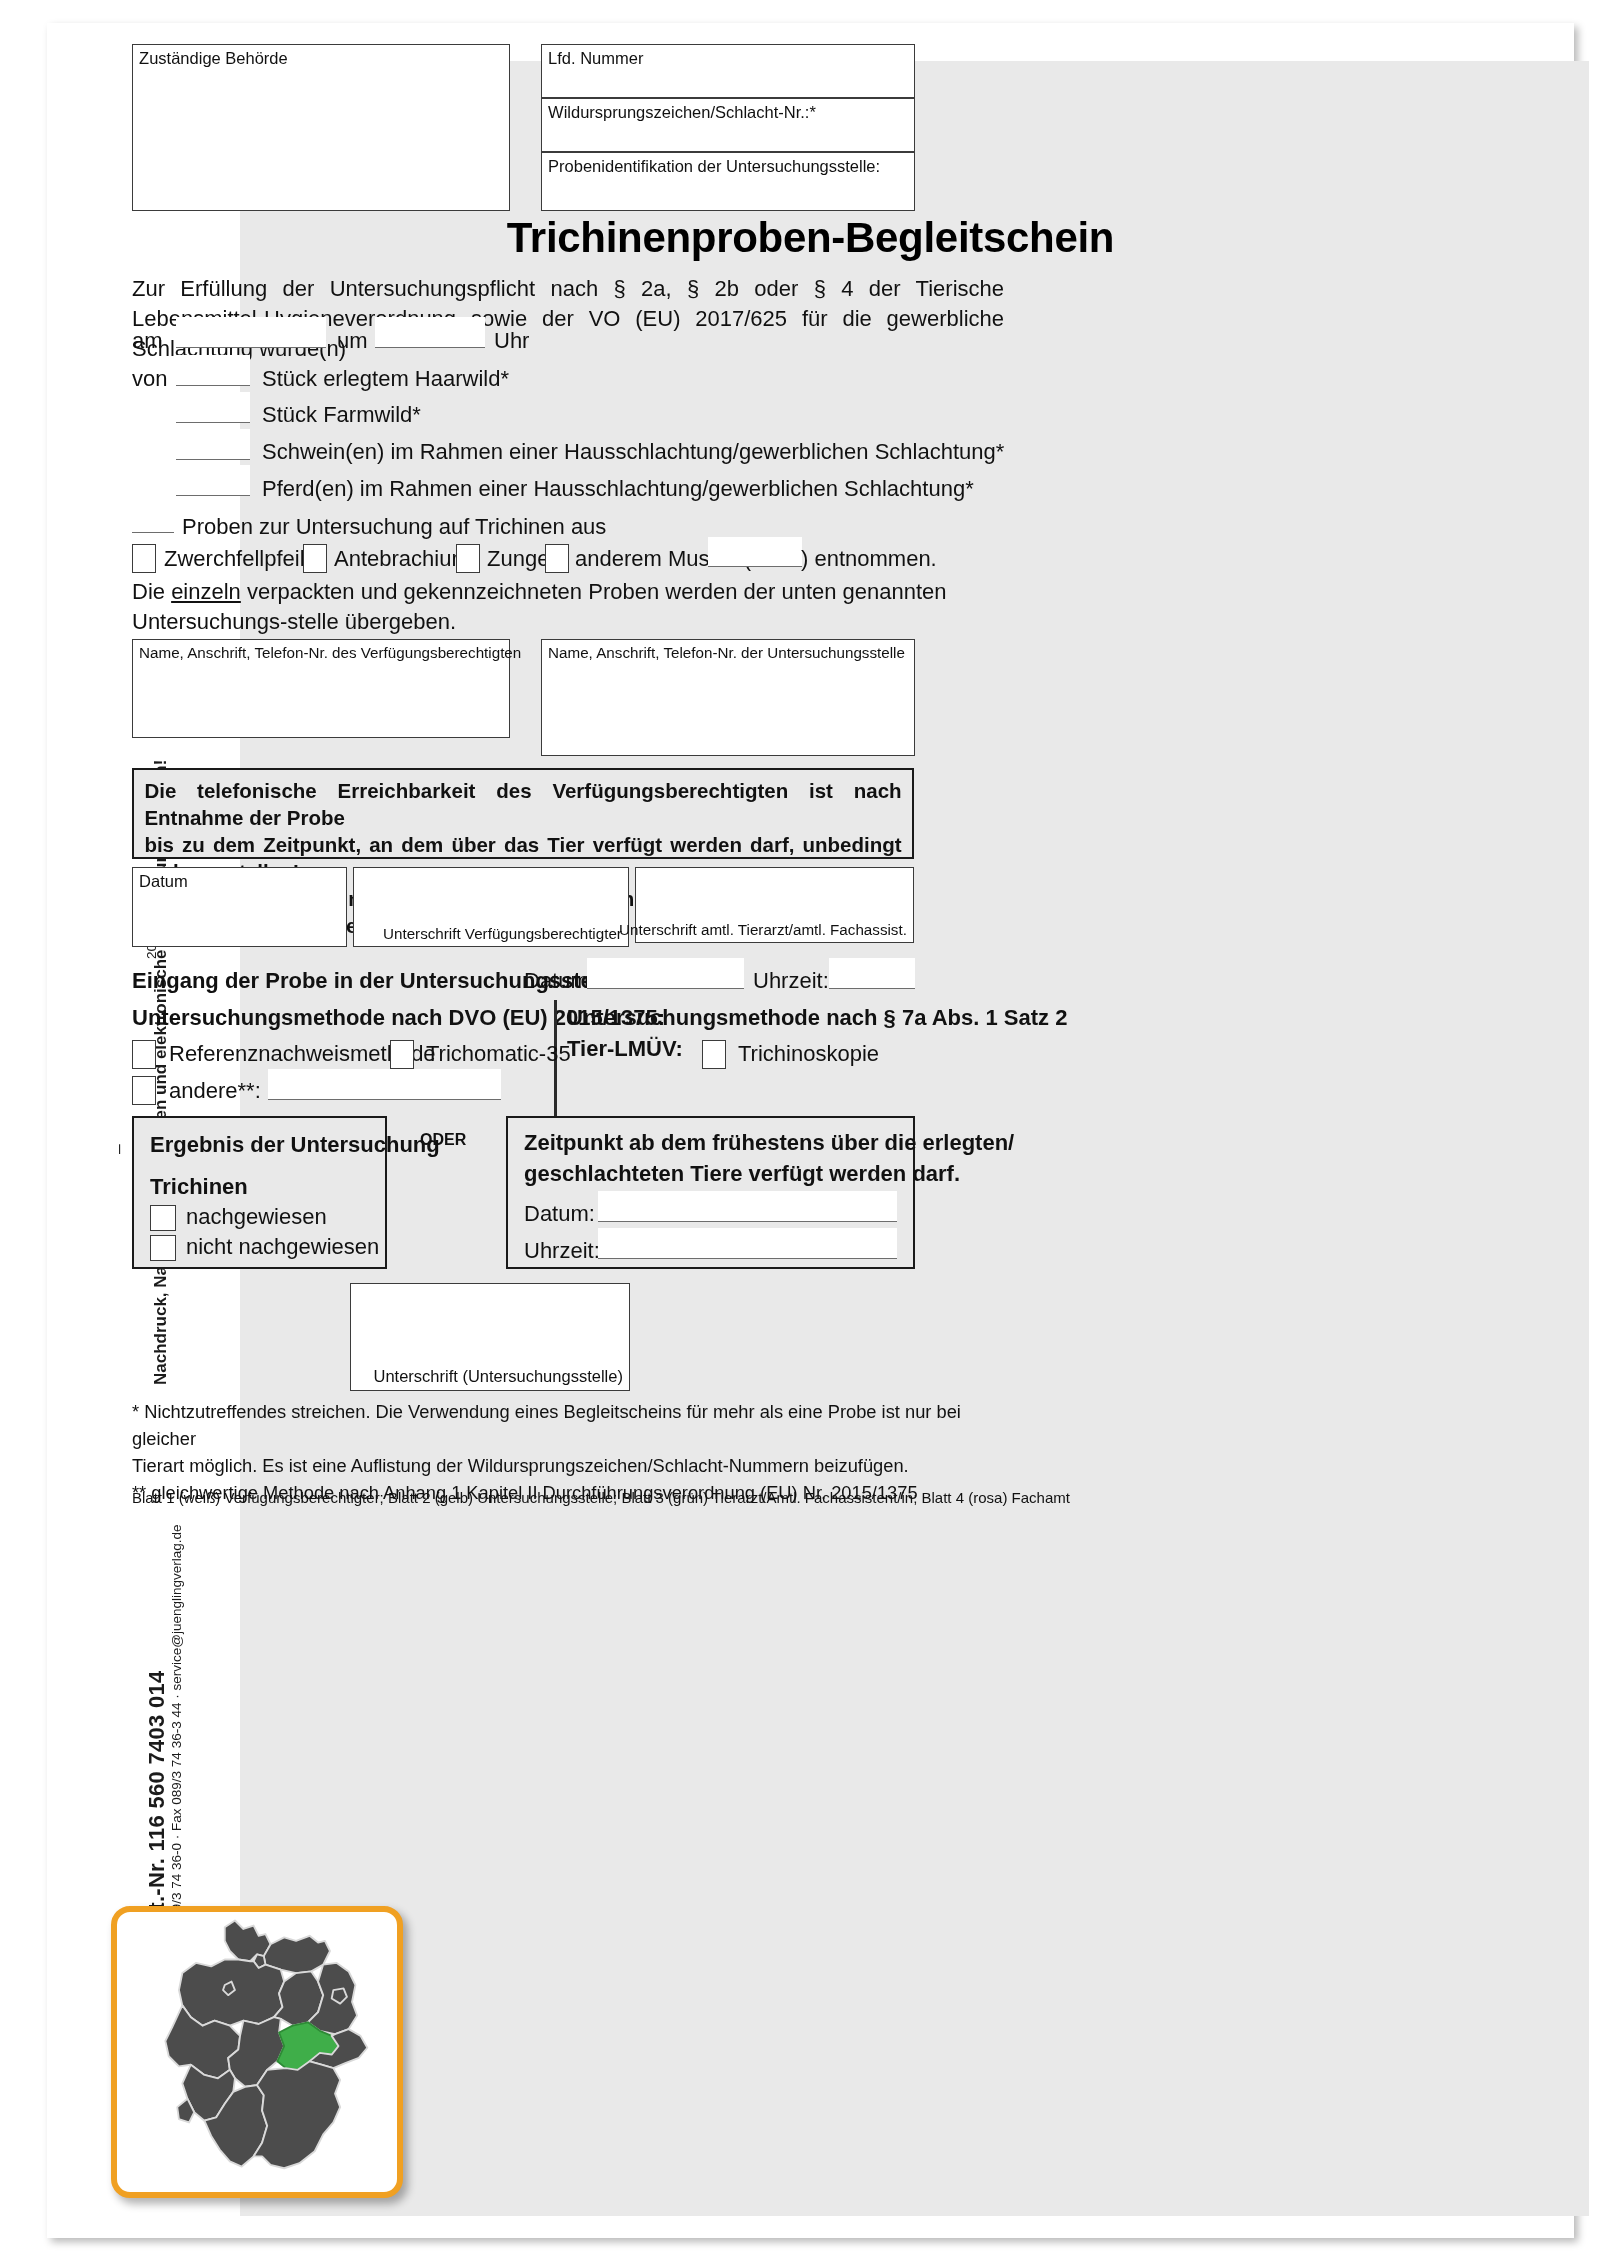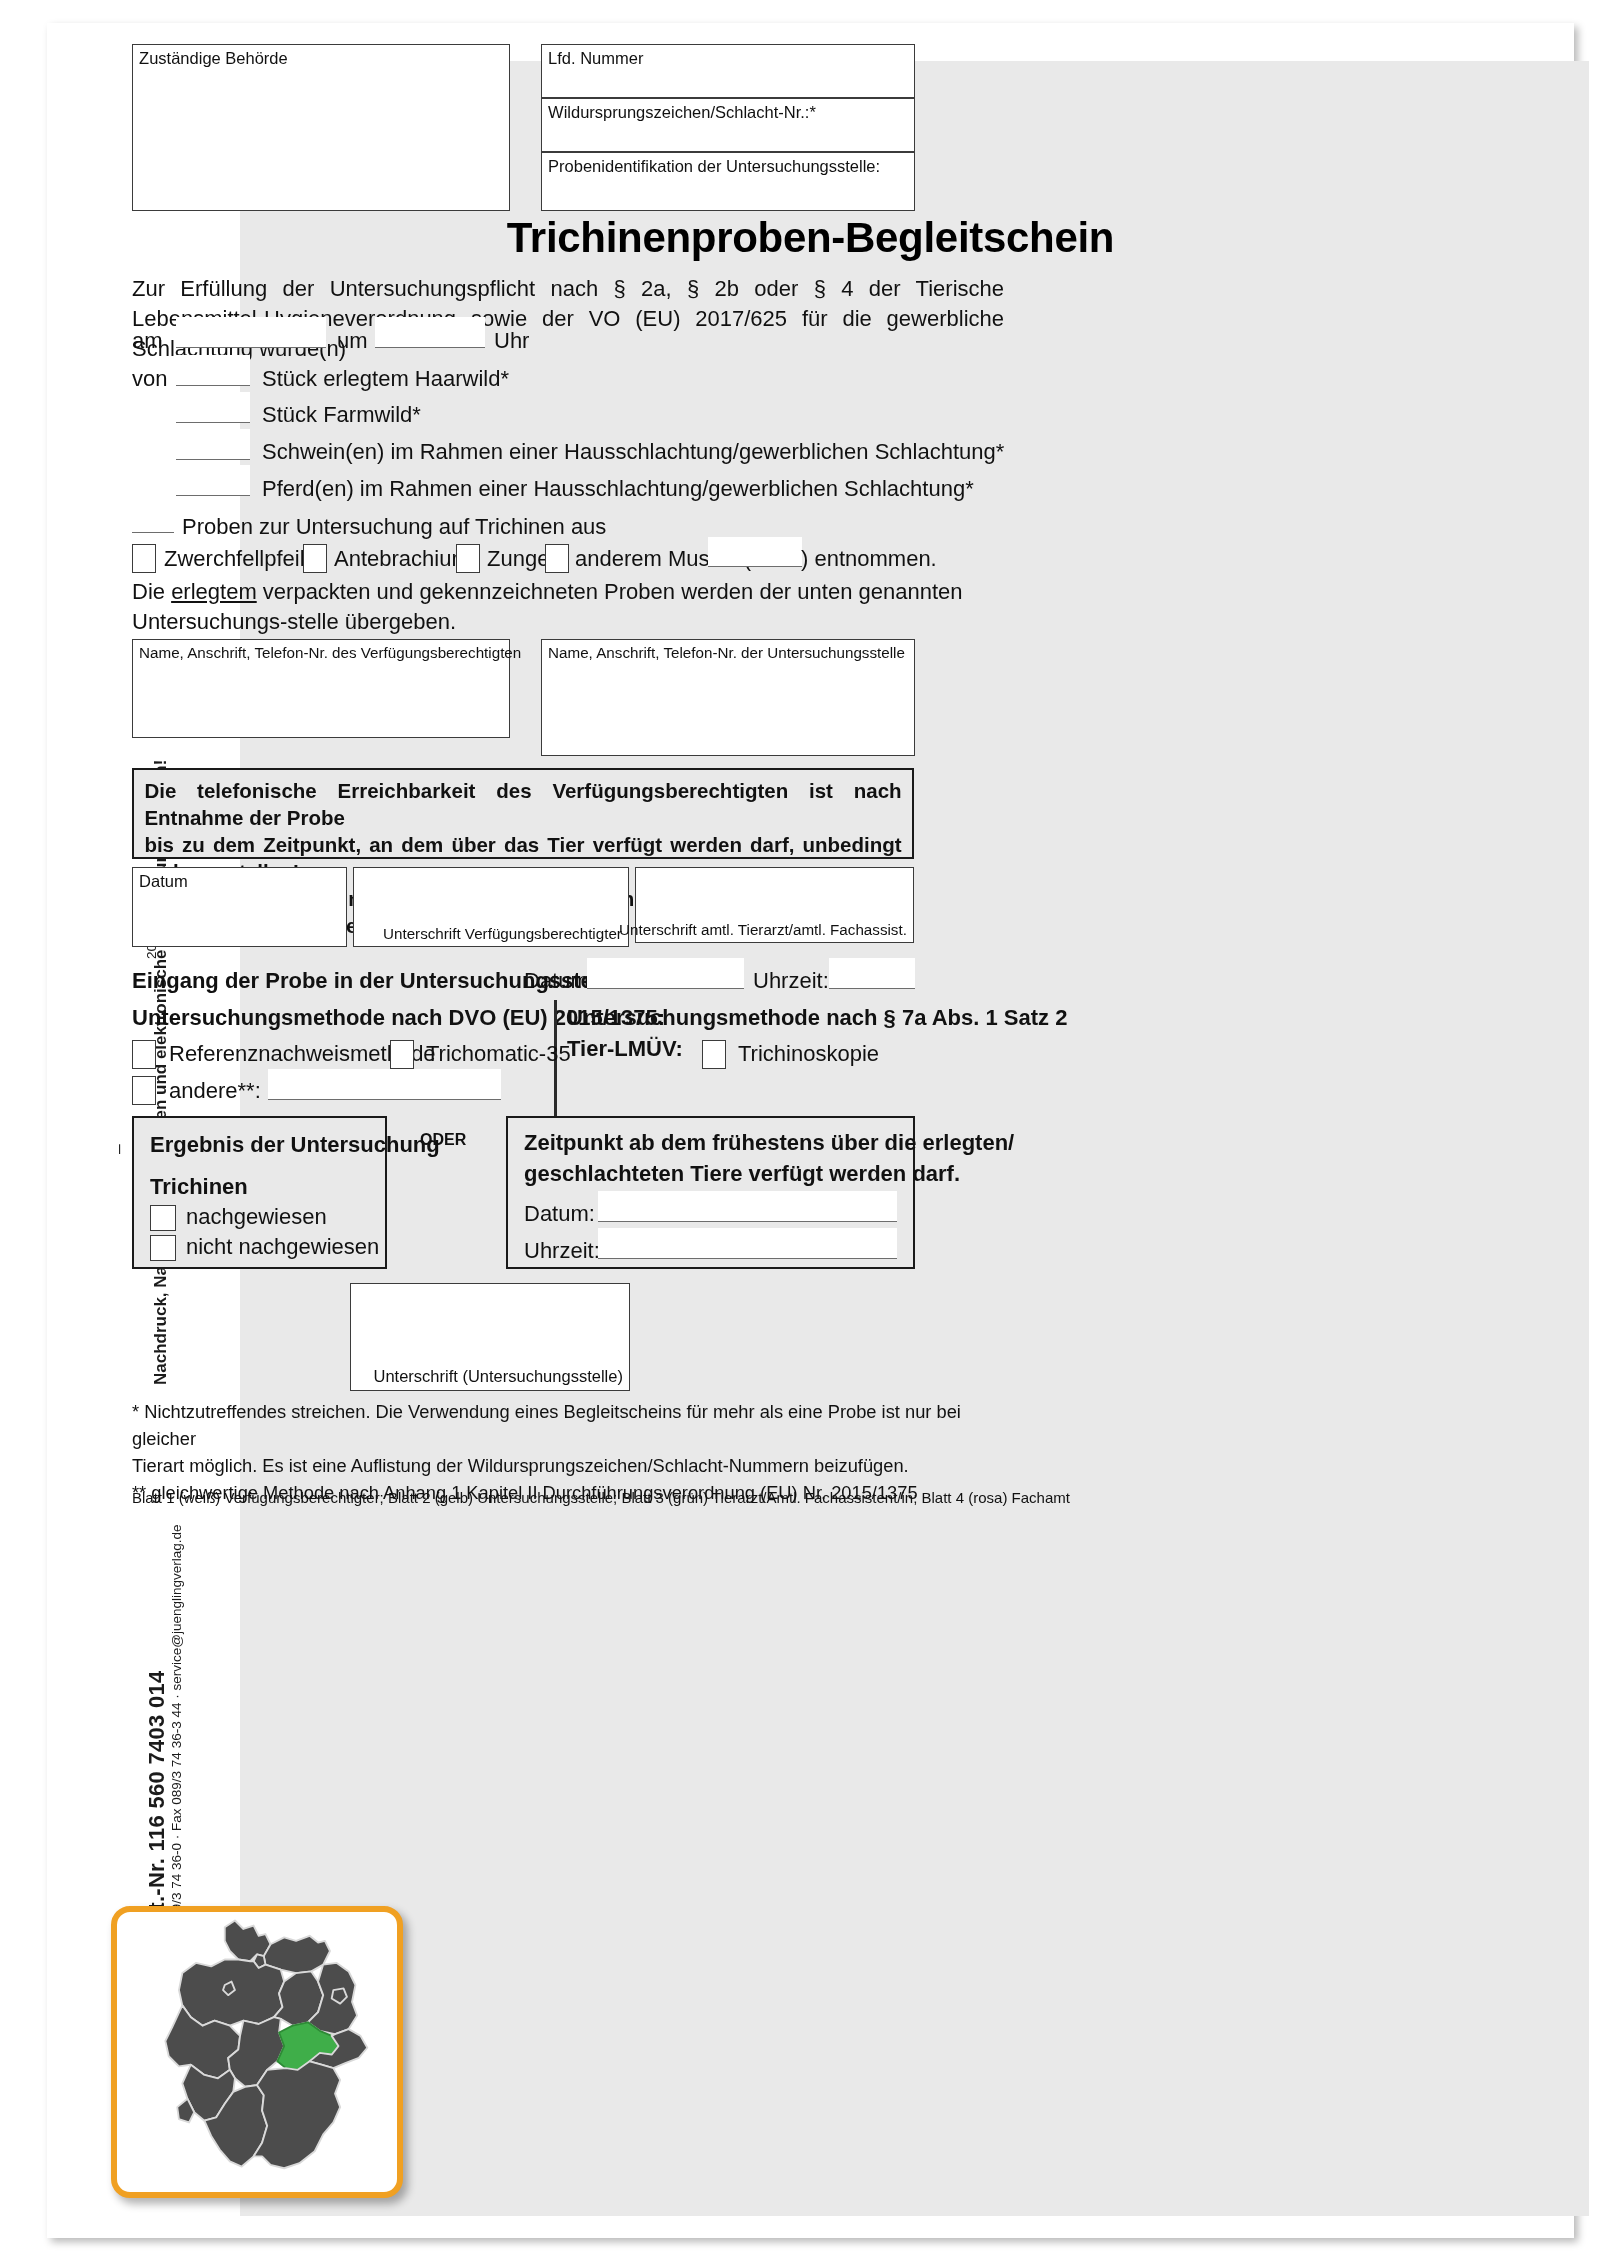--- a/index.html
+++ b/index.html
@@ -203,21 +203,21 @@
   <span class="lbl" style="left:287px; top:523px;">Antebrachium</span>
 
   <div class="cbx" style="left:409px; top:521px;"></div>
   <span class="lbl" style="left:440px; top:523px;">Zunge</span>
 
   <div class="cbx" style="left:498px; top:521px;"></div>
   <span class="lbl" style="left:528px; top:523px;">anderem Muskel (</span>
   <div class="fill" style="left:661px; top:514px; width:94px; height:30px;"></div>
   <span class="lbl" style="left:754px; top:523px;">) entnommen.</span>
 
-  <div class="para nojust" style="left:85px; top:554px; width:872px;">Die <span style="text-decoration:underline">erlegtem</span> verpackten und gekennzeichneten Proben werden der unten genannten Untersuchungs-stelle übergeben.</div>
+  <div class="para nojust" style="left:85px; top:554px; width:872px;">Die <span style="text-decoration:underline">einzeln</span> verpackten und gekennzeichneten Proben werden der unten genannten Untersuchungs-stelle übergeben.</div>
 
   <div class="box" style="left:85px; top:616px; width:378px; height:99px;padding-left:16px;">
     <span class="cap" style="font-size:15.2px;">Name, Anschrift, Telefon-Nr. des Verfügungsberechtigten</span>
   </div>
   <div class="box" style="left:494px; top:616px; width:374px; height:117px;">
     <span class="cap" style="font-size:15.2px;">Name, Anschrift, Telefon-Nr. der Untersuchungsstelle</span>
   </div>
 
   <div id="warnbox" style="left:85px; top:745px; width:782px; height:91px;">
     <p>Die telefonische Erreichbarkeit des Verfügungsberechtigten ist nach Entnahme der Probe</p>

